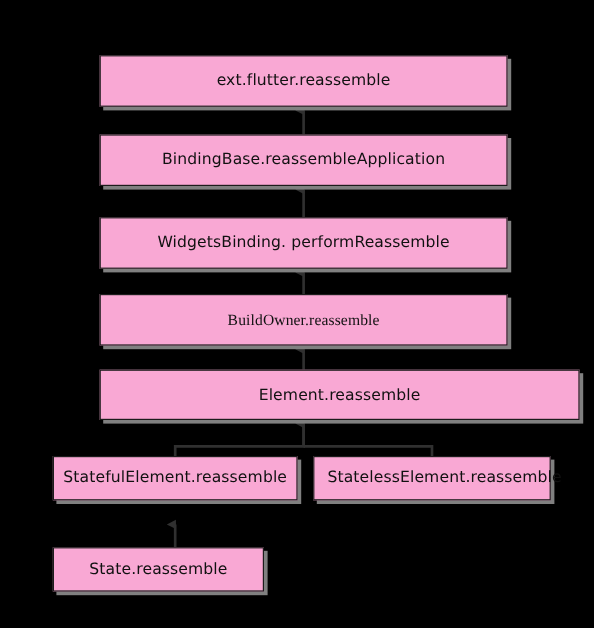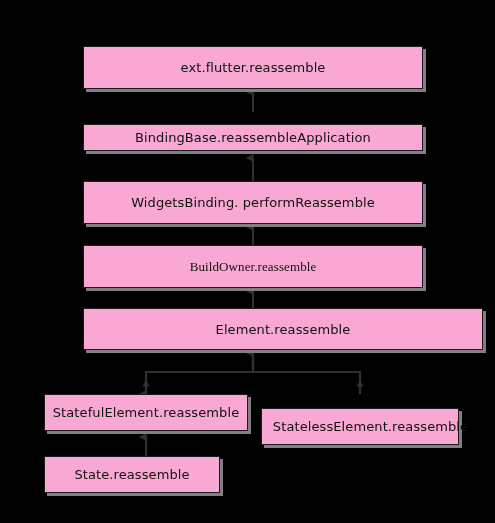--- a/index.html
+++ b/index.html
@@ -34,26 +34,26 @@
     font-family: "DejaVu Sans", sans-serif;
     letter-spacing: 0.1px;
     white-space: nowrap;
   }
   .node-label {
     display: block;
     line-height: 1;
   }
   
   .n-ext      { left: 83px;  top: 46px;  width: 340px; height: 43px; }
-  .n-binding  { left: 83px;  top: 124px; width: 340px; height: 27px; justify-content: center; }
+  .n-binding  { left: 83px;  top: 112px; width: 340px; height: 43px; justify-content: center; }
   .n-widgets  { left: 83px;  top: 181px; width: 340px; height: 43px; }
   .n-buildown { left: 83px;  top: 245px; width: 340px; height: 43px; font-family: Liberation Serif, serif; }
   .n-element  { left: 83px;  top: 308px; width: 400px; height: 42px; }
-  .n-stateful { left: 44px;  top: 394px; width: 204px; height: 37px; }
-  .n-stateless{ left: 261px; top: 408px; width: 198px; height: 37px; padding-left: 21px; }
+  .n-stateful { left: 44px;  top: 380px; width: 204px; height: 37px; }
+  .n-stateless{ left: 261px; top: 380px; width: 198px; height: 37px; padding-left: 21px; }
   .n-state    { left: 44px;  top: 456px; width: 176px; height: 37px; }
 
   .edge-layer {
     position: absolute;
     left: 0; top: 0;
     width: 495px;
     height: 523px;
     pointer-events: none;
   }
 </style>

